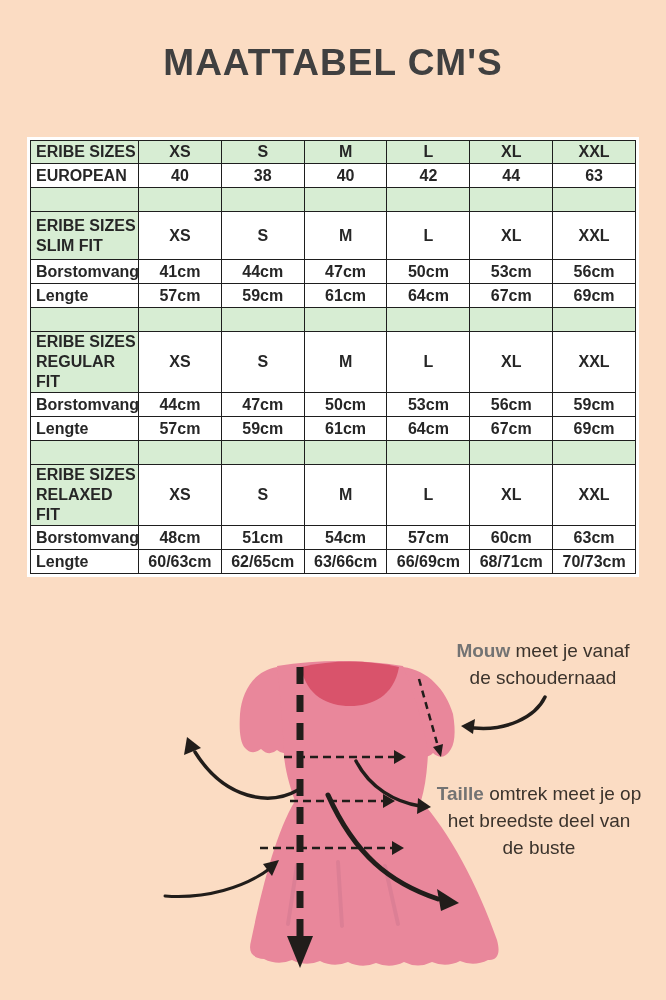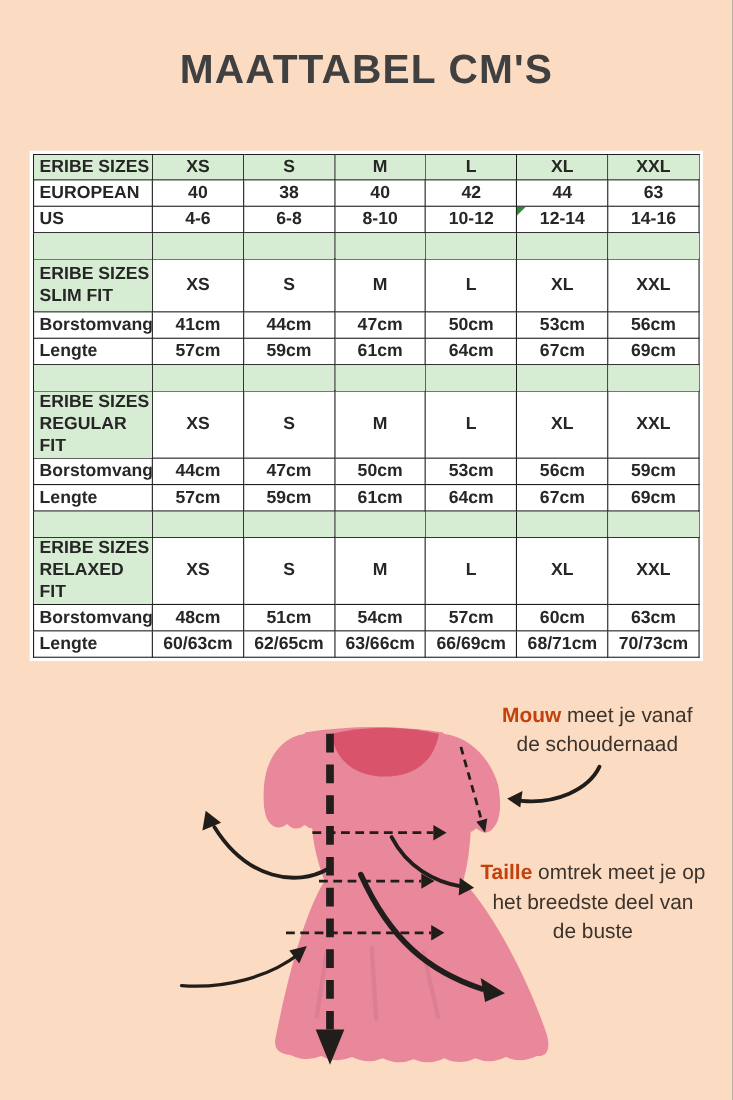--- a/index.html
+++ b/index.html
@@ -37,21 +37,21 @@
   tr.r-fit th{background:#D7EDD3;}
   .note-marker{
     position:absolute;left:0;top:0;width:0;height:0;
     border-top:8px solid #2f8a35;border-right:8px solid transparent;
   }
   .diagram-svg{position:absolute;left:0;top:620px;}
   .measure-note{
     position:absolute;font-size:19px;line-height:27px;
     color:#3b332c;text-align:center;
   }
-  .measure-note b{color:#c2410c;}
+  .measure-note b{color:#737373;}
   #note-lengte{left:4px;top:674px;width:222px;}
   #note-mouw{left:444px;top:637px;width:198px;}
   #note-buste{left:436px;top:780px;width:206px;}
   #note-heup{left:8px;top:822px;width:198px;}
   #note-taille{left:458px;top:886px;width:202px;}
 </style>
 </head>
 <body>
 
 <div class="page">
@@ -75,29 +75,20 @@
             <td>XXL</td>
           </tr>
           <tr class="r-data">
             <th>EUROPEAN</th>
             <td>40</td>
             <td>38</td>
             <td>40</td>
             <td>42</td>
             <td>44</td>
             <td>63</td>
-          </tr>
-          <tr class="r-data">
-            <th>US</th>
-            <td>4-6</td>
-            <td>6-8</td>
-            <td>8-10</td>
-            <td>10-12</td>
-            <td><span class="note-marker"></span>12-14</td>
-            <td>14-16</td>
           </tr>
           <tr class="r-spacer">
             <th></th>
             <td></td>
             <td></td>
             <td></td>
             <td></td>
             <td></td>
             <td></td>
           </tr>

